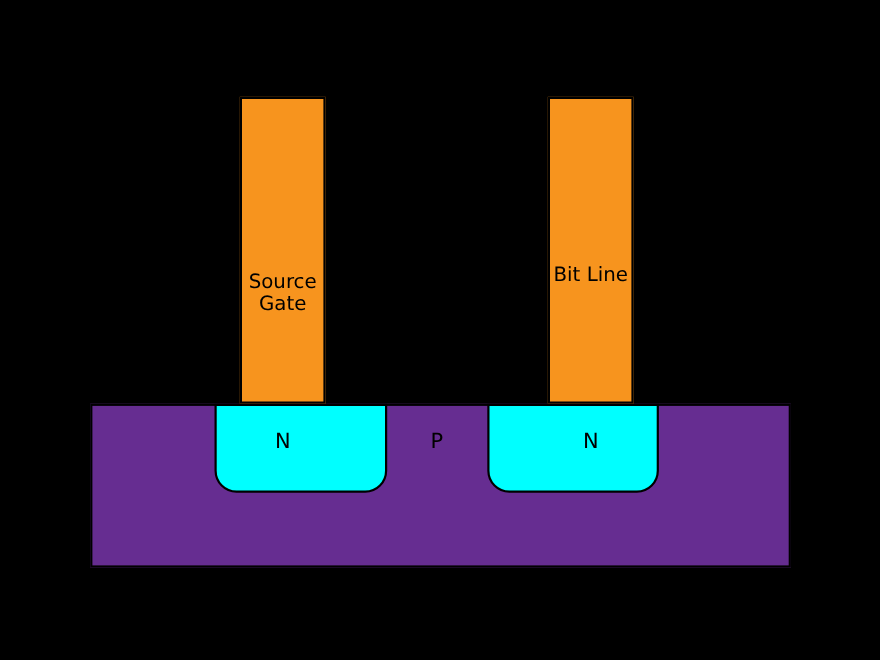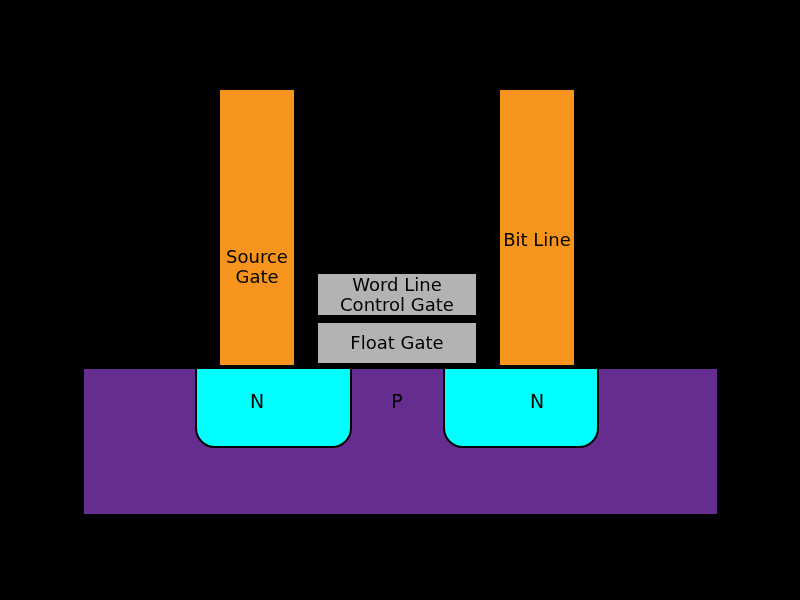--- a/index.html
+++ b/index.html
@@ -59,21 +59,21 @@
 
   
   .bar-label {
     z-index: 40;
     text-align: center;
     font-size: 18px;
     line-height: 20px;
     white-space: nowrap;
   }
   #source-label { left: 218px; top: 247px; width: 78px; }
-  #bit-label    { left: 498px; top: 230px; width: 78px; }
+  #bit-label    { left: 498px; top: 240px; width: 78px; }
 
   .region-label {
     z-index: 40;
     text-align: center;
     font-size: 19px;
     line-height: 22px;
   }
   #n-left-label  { left: 218px; top: 390px; width: 78px; }
   #n-right-label { left: 498px; top: 390px; width: 78px; }
   #p-label       { left: 316px; top: 390px; width: 162px; }
@@ -86,27 +86,20 @@
 <div id="stage">
 
   <div id="substrate" class="abs" style="background-color: rgb(102, 45, 145);"></div>
 
   <div id="n-well-left" class="abs n-well" style="background-color: rgb(0, 255, 255);"></div>
   <div id="n-well-right" class="abs n-well" style="background-color: rgb(0, 255, 255);"></div>
 
   <div id="source-bar" class="abs contact-bar" style="background-color: rgb(247, 148, 30);"></div>
   <div id="bit-bar" class="abs contact-bar" style="background-color: rgb(247, 148, 30);"></div>
 
-  <div id="control-gate" class="abs gate-box" style="background-color: rgb(179, 179, 179);">
-    <span class="line-block">Word Line</span>
-    <span class="line-block">Control Gate</span>
-  </div>
-  <div id="float-gate" class="abs gate-box" style="background-color: rgb(179, 179, 179);">
-    <span class="line-block">Float Gate</span>
-  </div>
 
   <div id="source-label" class="abs bar-label">
     <span class="line-block">Source</span>
     <span class="line-block">Gate</span>
   </div>
   <div id="bit-label" class="abs bar-label">Bit Line</div>
 
   <div id="n-left-label" class="abs region-label">N</div>
   <div id="n-right-label" class="abs region-label">N</div>
   <div id="p-label" class="abs region-label">P</div>

